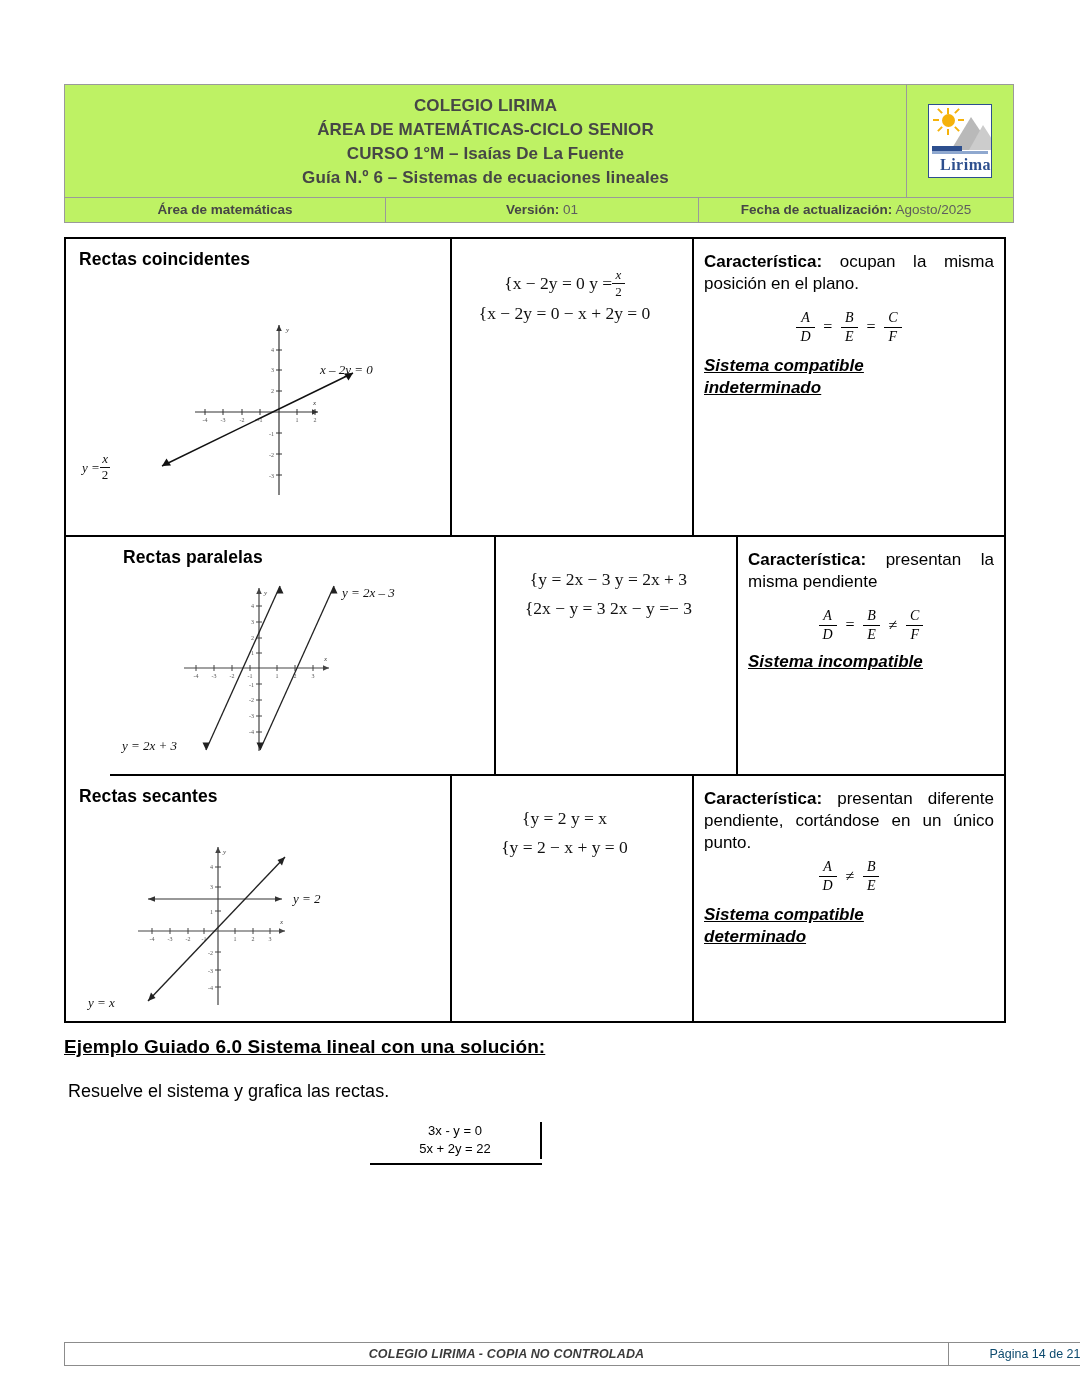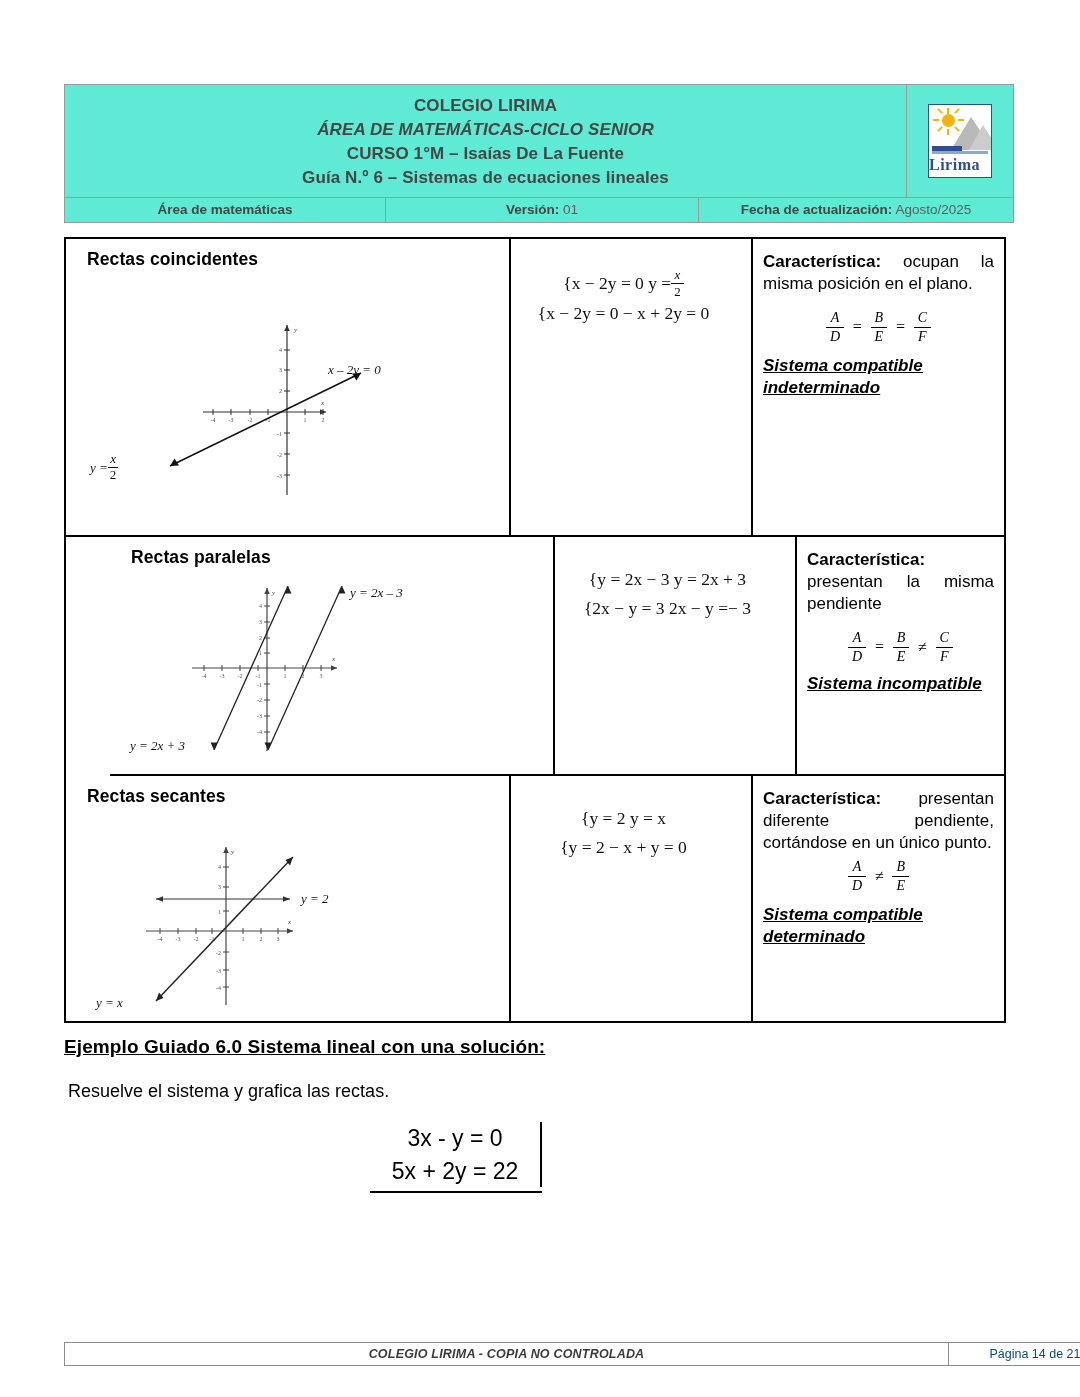--- a/index.html
+++ b/index.html
@@ -17,40 +17,40 @@
   }
 
   
   .header-table {
     position: absolute;
     left: 64px;
     top: 84px;
     width: 950px;
     border: 1.5px solid #9a9a9a;
     box-sizing: border-box;
-    background: #5eead4;
+    background: #bef264;
   }
   .header-main {
     display: flex;
     align-items: stretch;
   }
   .header-titles {
     flex: 1;
     text-align: center;
     padding: 9px 0 6px 0;
     border-right: 1.5px solid #9a9a9a;
   }
   .header-titles div {
     color: #464646;
     font-weight: bold;
     line-height: 1.42;
     letter-spacing: .1px;
   }
   .ht1 { font-size: 17px; }
-  .ht2 { font-size: 17px; font-style: italic; }
+  .ht2 { font-size: 17px; }
   .ht3 { font-size: 17px; }
   .ht4 { font-size: 17px; }
 
   .logo-cell {
     width: 106px;
     display: flex;
     align-items: center;
     justify-content: center;
   }
   .logo-box {
@@ -87,21 +87,21 @@
   .logo-water {
     position: absolute; left: 3px; top: 41px; width: 30px; height: 5px;
     background: #2d4f8e;
   }
   .logo-water2 {
     position: absolute; left: 3px; top: 46px; width: 56px; height: 3px;
     background: #8fa8cf;
   }
   .logo-name {
     position: absolute; left: 0; right: 0; bottom: 3px;
-    text-align: left;
+    text-align: right;
     font-family: "Liberation Serif", serif;
     font-weight: bold;
     font-size: 16px;
     color: #2d4f8e;
     letter-spacing: .5px;
   }
 
   .header-sub {
     display: flex;
     border-top: 1.5px solid #9a9a9a;
@@ -127,25 +127,25 @@
     border: 2.5px solid #000;
     box-sizing: border-box;
     border-collapse: collapse;
   }
   .mt-row {
     display: flex;
     border-bottom: 2.5px solid #000;
   }
   .mt-row:last-child { border-bottom: none; justify-content: center; }
   .col-graph {
-    width: 445px;
+    width: 386px;
     border-right: 2.5px solid #000;
     box-sizing: border-box;
     position: relative;
-    padding: 10px 0 0 12px;
+    padding: 10px 0 0 4px;
   }
   .col-eq {
     width: 242px;
     border-right: 2.5px solid #000;
     box-sizing: border-box;
     position: relative;
     padding: 28px 21px 0 6px;
   }
   .col-char {
     flex: 1;
@@ -248,21 +248,21 @@
     top: 1081px;
     font-size: 18px;
   }
   .sys-box {
     position: absolute;
     left: 370px;
     top: 1122px;
     width: 172px;
   }
   .sys-eqs {
-    font-size: 23px;
+    font-size: 13px;
     line-height: 1.42;
     text-align: center;
     border-right: 2px solid #000;
   }
   .sys-underline {
     border-top: 2px solid #000;
     margin-top: 4px;
     width: 172px;
   }
 

